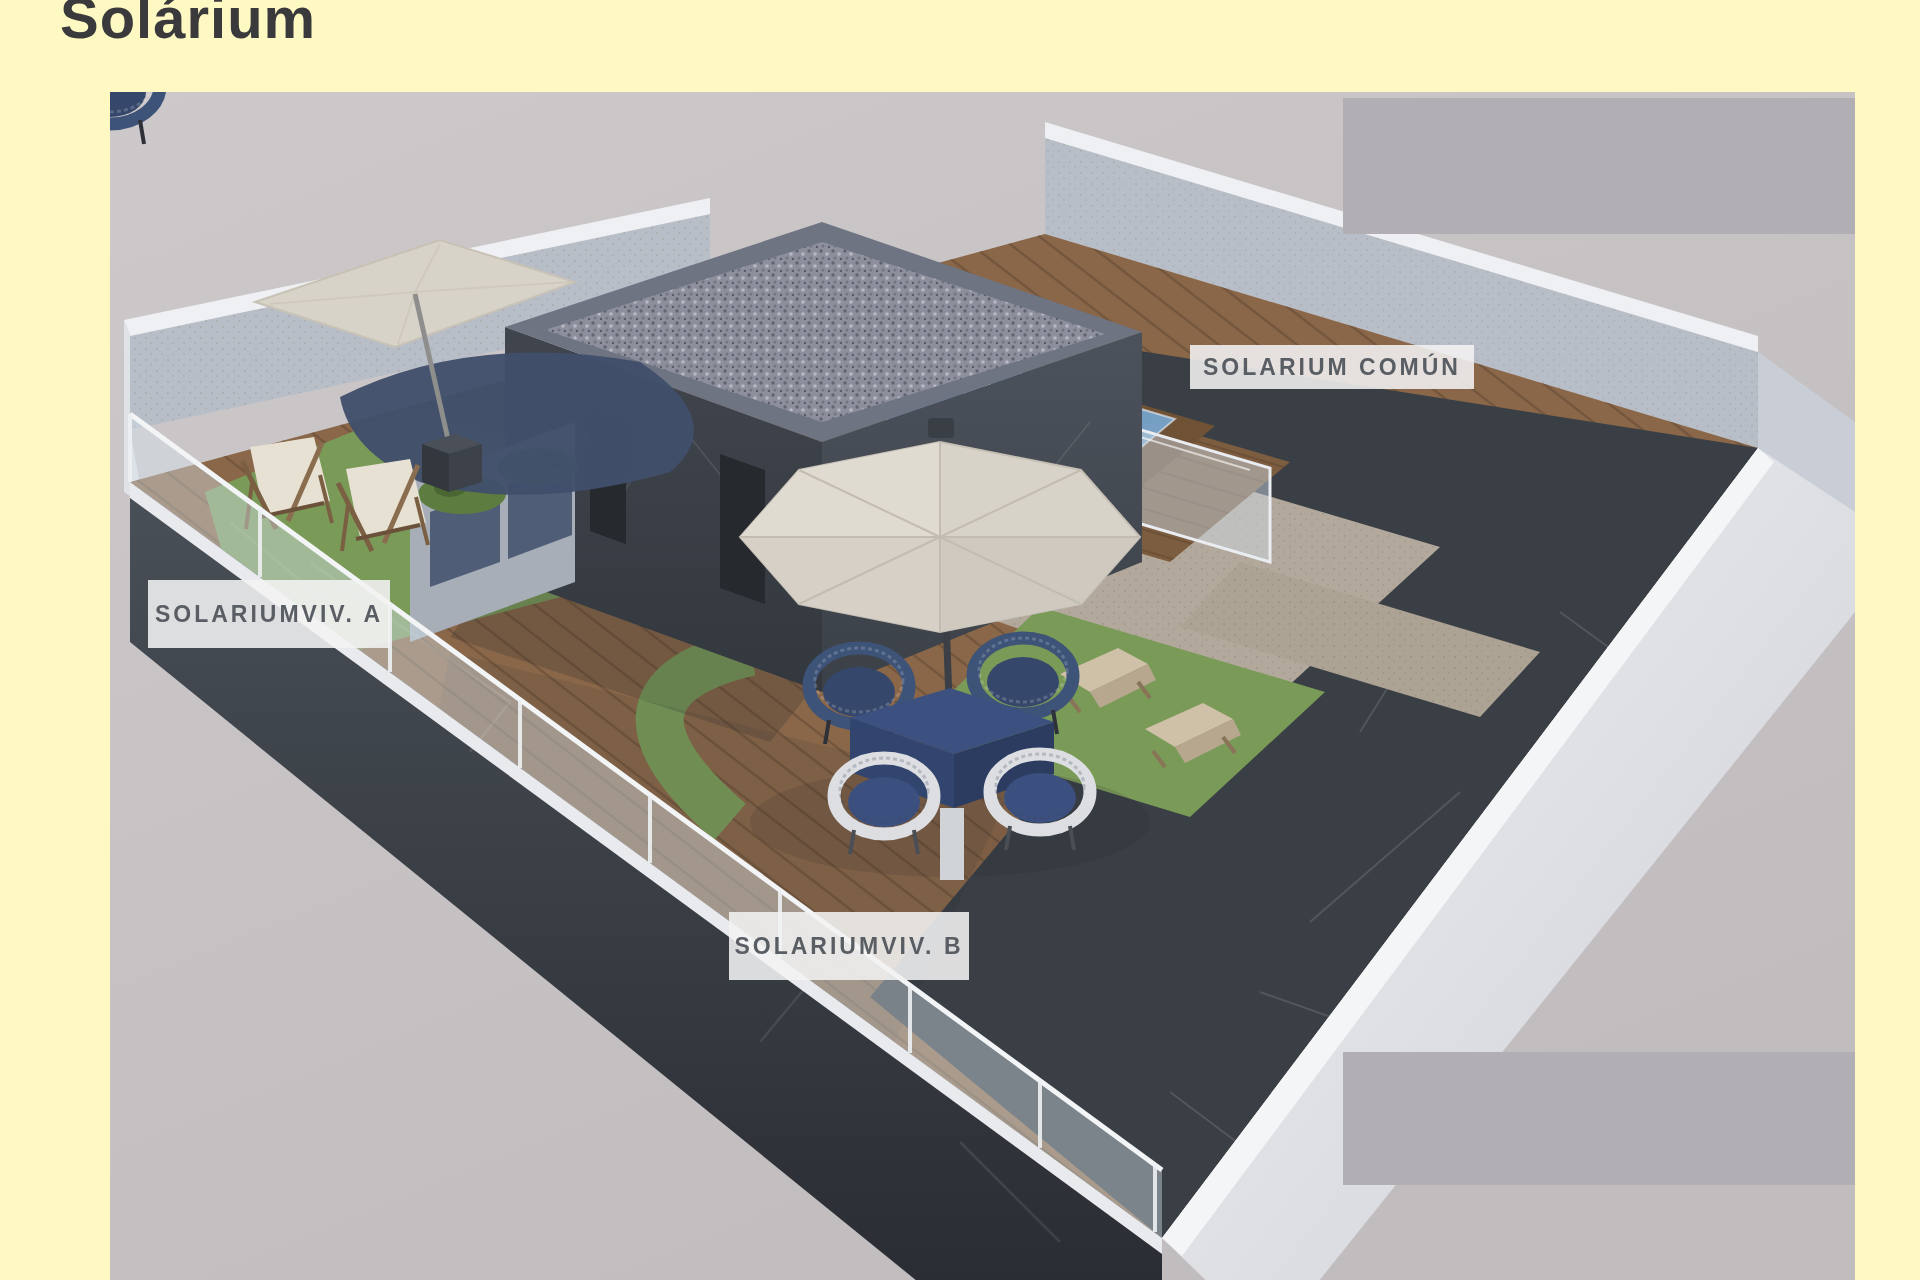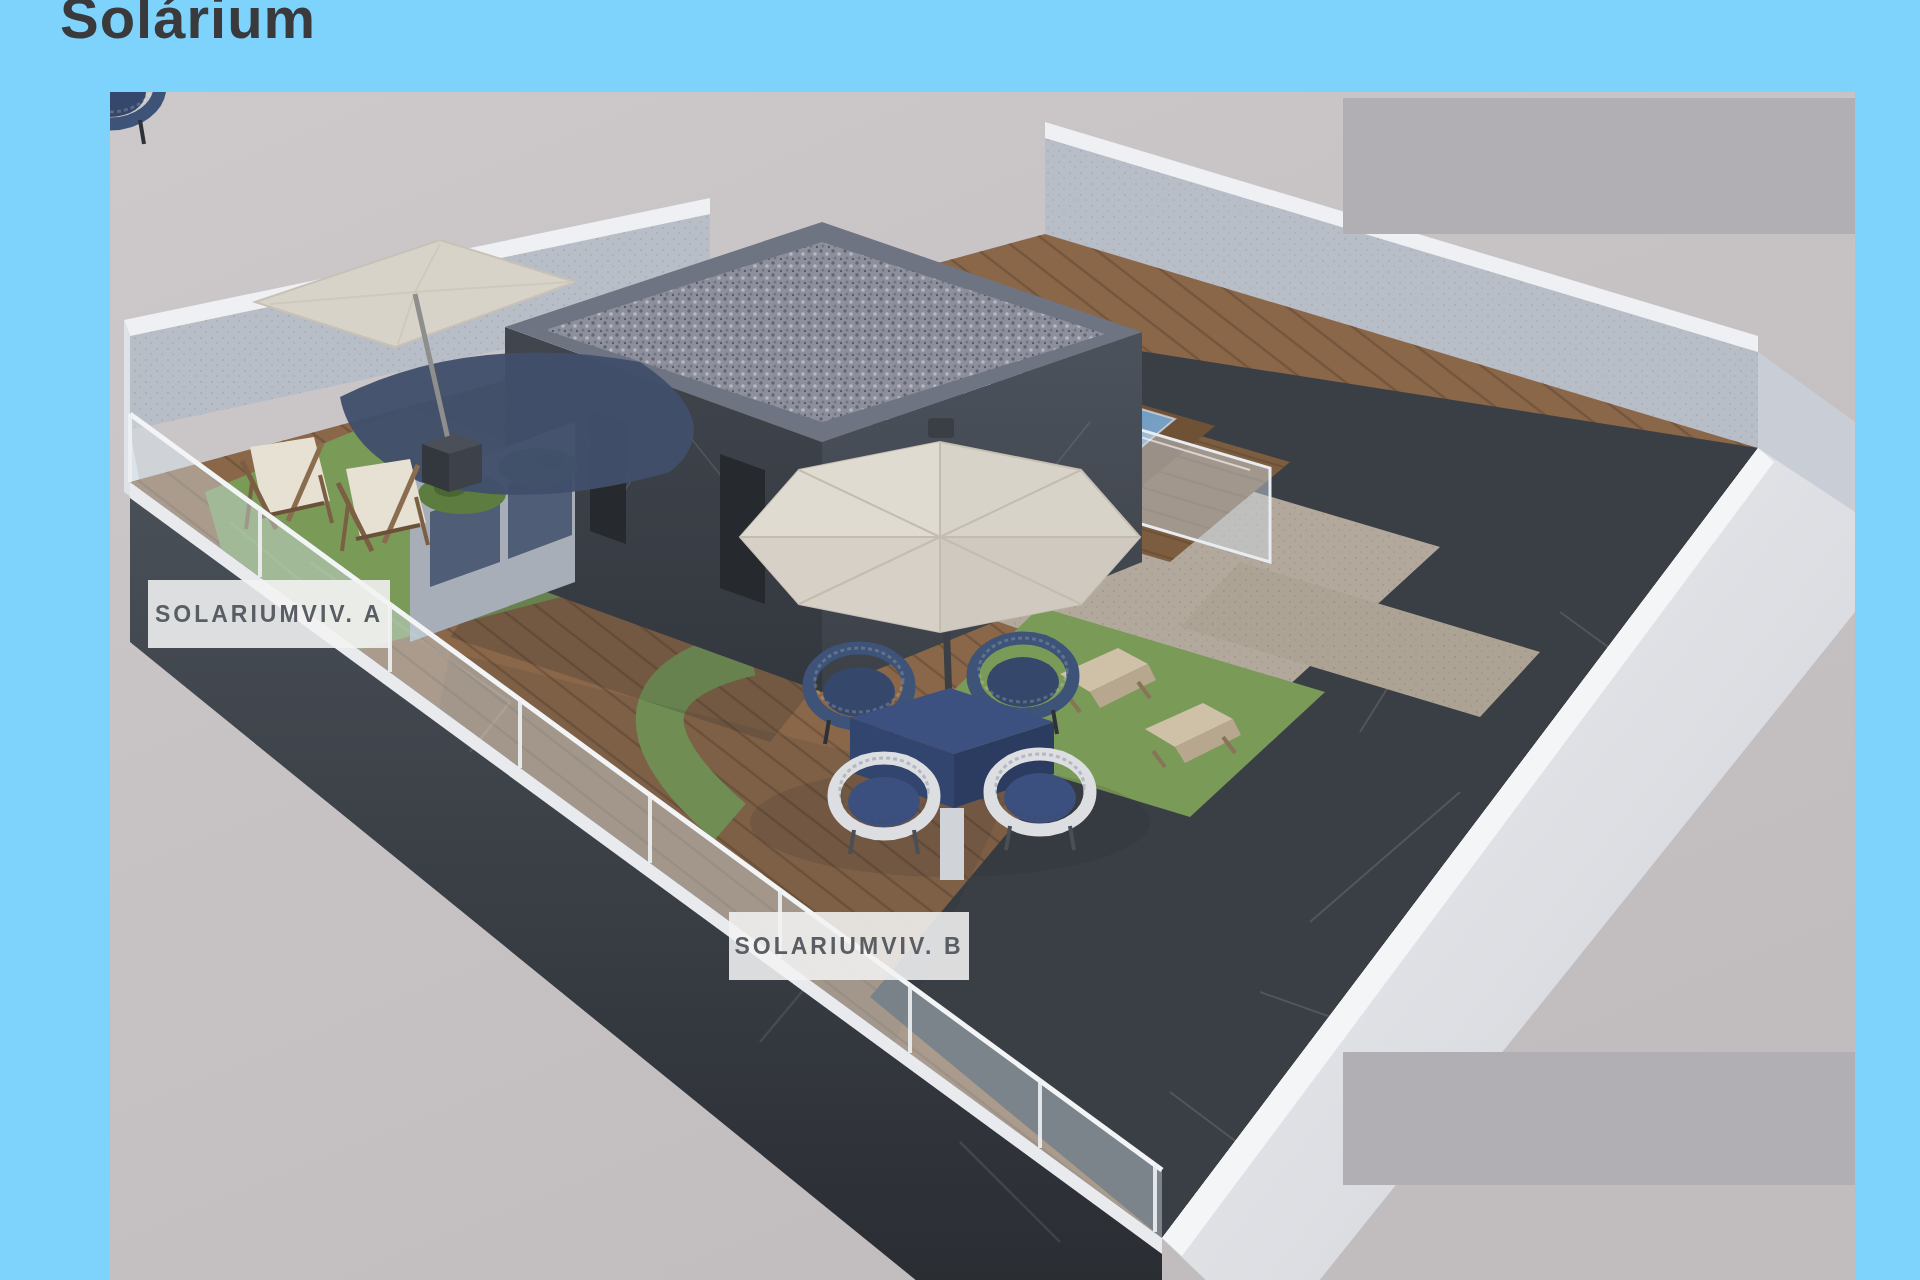--- a/index.html
+++ b/index.html
@@ -1,16 +1,16 @@
 <!DOCTYPE html>
 <html style="--c-title_color: #3a3a3c; --c-label_text: #595e64; --c-label_background: rgba(242,242,243,0.88); --c-redaction_box: #b2afb4; --c-ground: #c6c2c4; --c-dark_wall: #3e434b; --c-light_wall: #b8bec8; --c-white_parapet: #eceef1; --c-wood_deck: #8a6749; --c-wood_deck_dark: #7d5d3f; --c-grass: #7a9a58; --c-pool_water: #5b87b0; --c-stone_floor: #b2a99c; --c-parasol_canopy: #d8d3c9; --c-navy_furniture: #3c5180; --c-shade_navy: #414f6b; --c-gravel_roof: #8d909c;"><head>
 <meta charset="utf-8">
 <style>
   html,body{margin:0;padding:0;background:#fff;}
-  .page{position:relative;width:1920px;height:1280px;background:#7dd3fc;overflow:hidden;
+  .page{position:relative;width:1920px;height:1280px;background:#fef9c3;overflow:hidden;
         font-family:"Liberation Sans", sans-serif;}
   .title{position:absolute;left:60px;top:-16px;margin:0;font-size:58px;font-weight:700;
          letter-spacing:1px;color:var(--c-title_color,#3a3a3c);}
   .photo{position:absolute;left:110px;top:92px;width:1745px;height:1188px;overflow:hidden;}
   .photo svg{position:absolute;left:0;top:0;}
   .label{position:absolute;display:flex;flex-direction:row;align-items:center;justify-content:center;
          background:var(--c-label_background,rgba(242,242,243,0.88));
          color:var(--c-label_text,#595e64);font-weight:700;text-transform:uppercase;
          font-size:23px;letter-spacing:3px;line-height:30px;text-align:center;}
   .label-comun{left:1080px;top:253px;width:284px;height:44px;flex-direction:row;}
@@ -272,20 +272,23 @@
           <line x1="1045" y1="1072" x2="1045" y2="1140"></line>
         </g>
       </g>
 
       <g>
         <polygon points="1648,356 1052,1146 1160,1250 1745,520 1745,420" fill="url(#parapetGrad)"></polygon>
         <polygon points="1648,356 1052,1146 1072,1164 1664,370" fill="#f4f5f7"></polygon>
       </g>
     </svg>
 
+    <div class="label label-comun">
+      <span>SOLARIUM COMÚN</span>
+    </div>
     <div class="label label-viva">
       <span>SOLARIUM</span>
       <span>VIV. A</span>
     </div>
     <div class="label label-vivb">
       <span>SOLARIUM</span>
       <span>VIV. B</span>
     </div>
 
     <div class="redact redact-top"></div>

